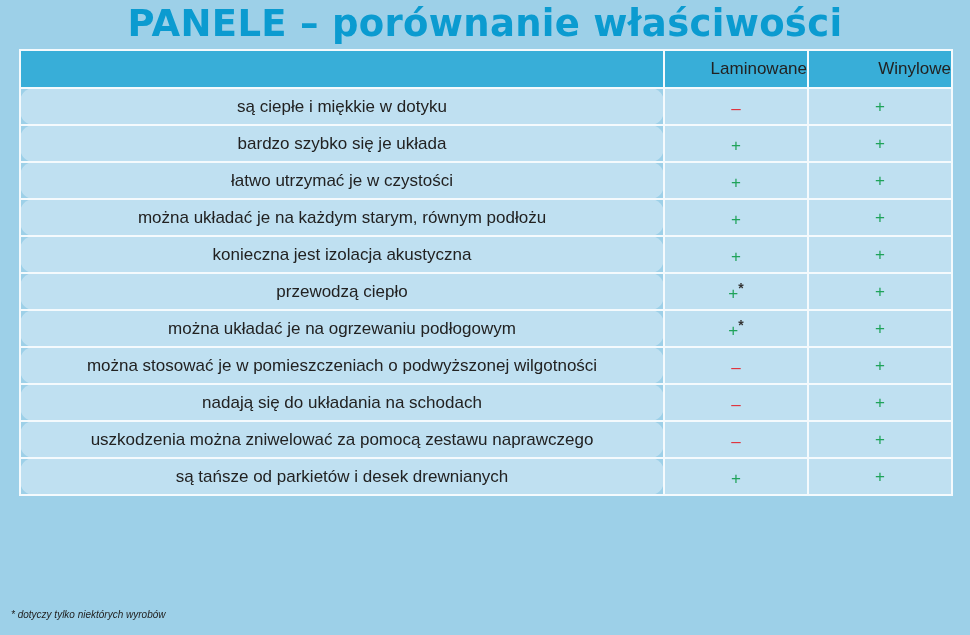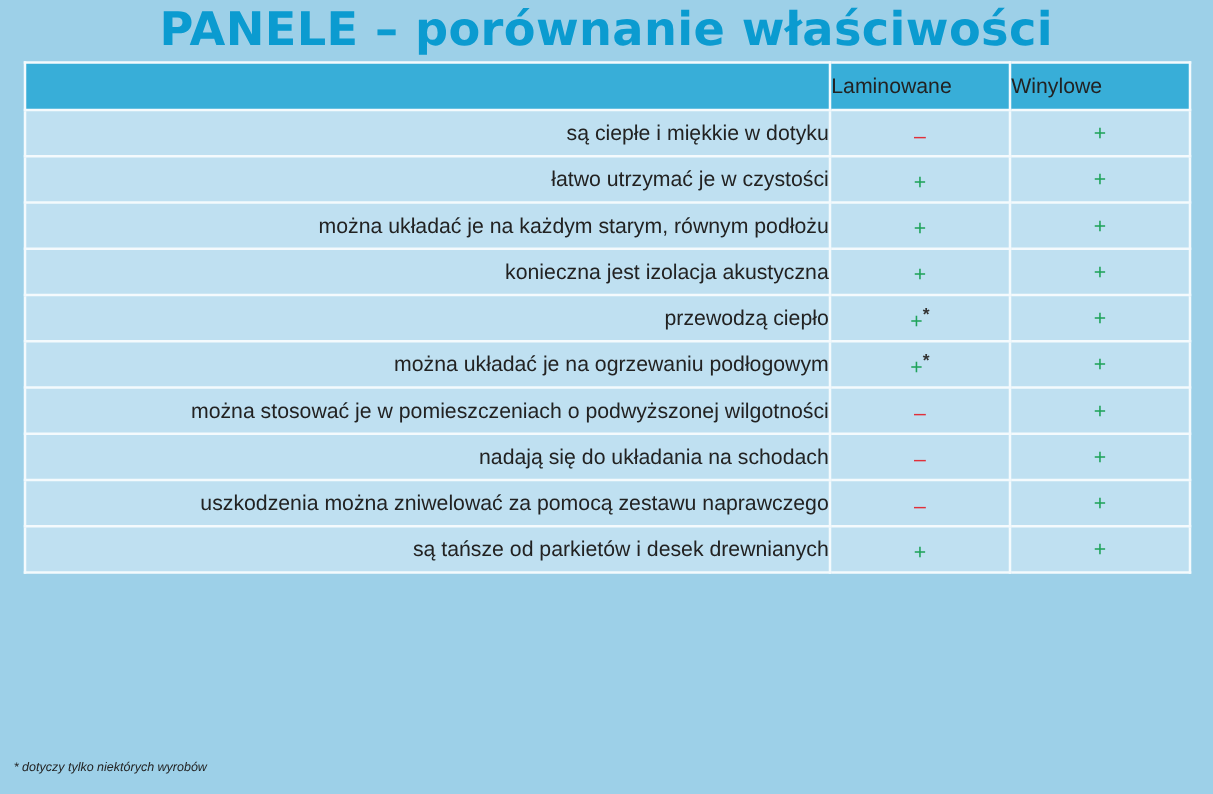--- a/index.html
+++ b/index.html
@@ -29,24 +29,24 @@
     border:2px solid #f4fafd;
     padding:0;
     height:35px;
     font-size:17px;
     color:#222;
     font-weight:normal;
   }
   table.cmp thead th {
     background:#38aed8;
     height:36px;
-    text-align:left;
+    text-align:right;
   }
   table.cmp tbody td { background:#bfe0f1; }
-  td.label { padding-left:10px; text-align:right; white-space:nowrap; }
+  td.label { padding-left:10px; text-align:center; white-space:nowrap;border-radius:14px; }
   td.mark { text-align:center; font-weight:bold; font-size:18px; }
   .plus { color:#1fa35a; }
   .minus { color:#e0303a; }
   .star { color:#333; font-size:14px; vertical-align:6px; font-weight:bold; }
   .footnote {
     position:absolute; left:11px; top:609px;
     font-size:10px; font-style:italic; color:#222;
   }
 </style>
 </head>
@@ -64,20 +64,25 @@
     <tr>
       <th></th>
       <th>Laminowane</th>
       <th>Winylowe</th>
     </tr>
   </thead>
   <tbody id="tbody">
       <tr>
         <td class="label">są ciepłe i miękkie w dotyku</td>
         <td class="mark"><span class="minus">–</span><span class="star"></span></td>
+        <td class="mark"><span class="plus">+</span></td>
+      </tr>
+      <tr>
+        <td class="label">bardzo szybko się je układa</td>
+        <td class="mark"><span class="plus">+</span><span class="star"></span></td>
         <td class="mark"><span class="plus">+</span></td>
       </tr>
       <tr>
         <td class="label">łatwo utrzymać je w czystości</td>
         <td class="mark"><span class="plus">+</span><span class="star"></span></td>
         <td class="mark"><span class="plus">+</span></td>
       </tr>
       <tr>
         <td class="label">można układać je na każdym starym, równym podłożu</td>
         <td class="mark"><span class="plus">+</span><span class="star"></span></td>

